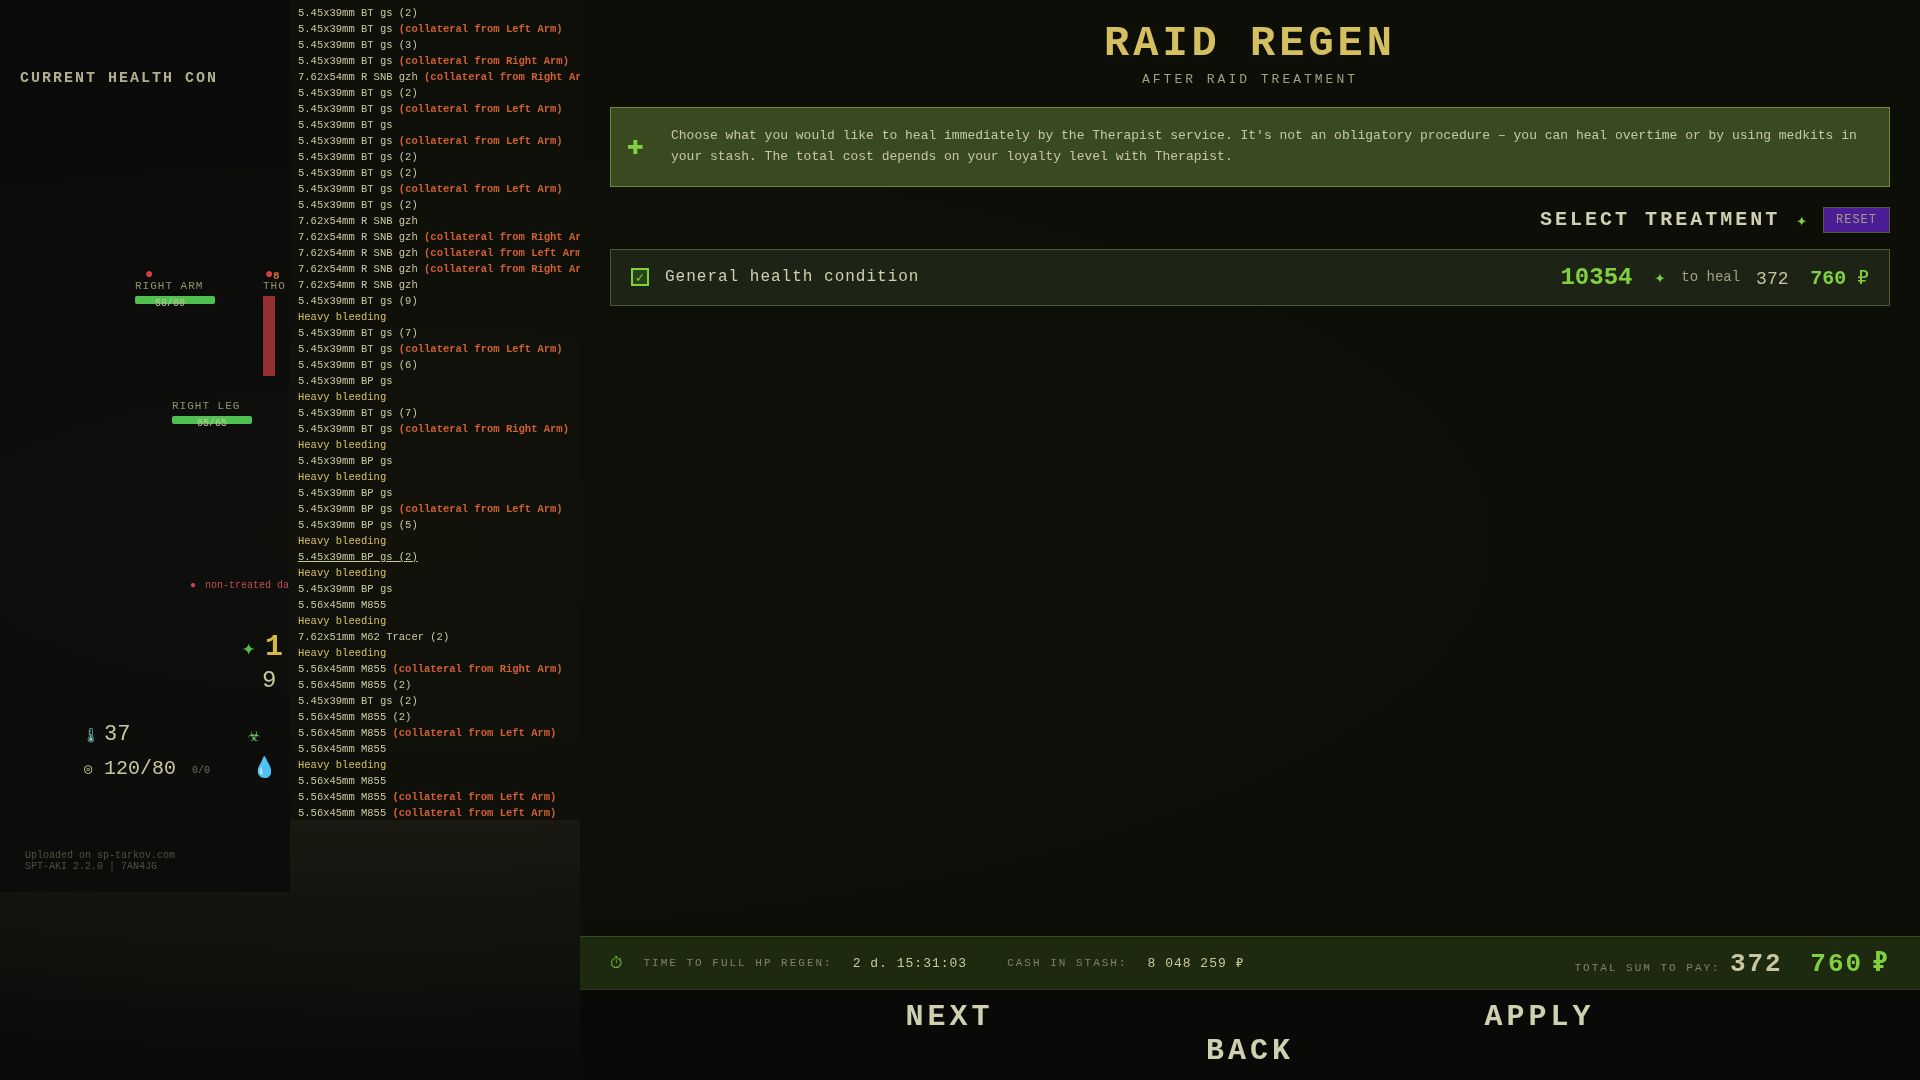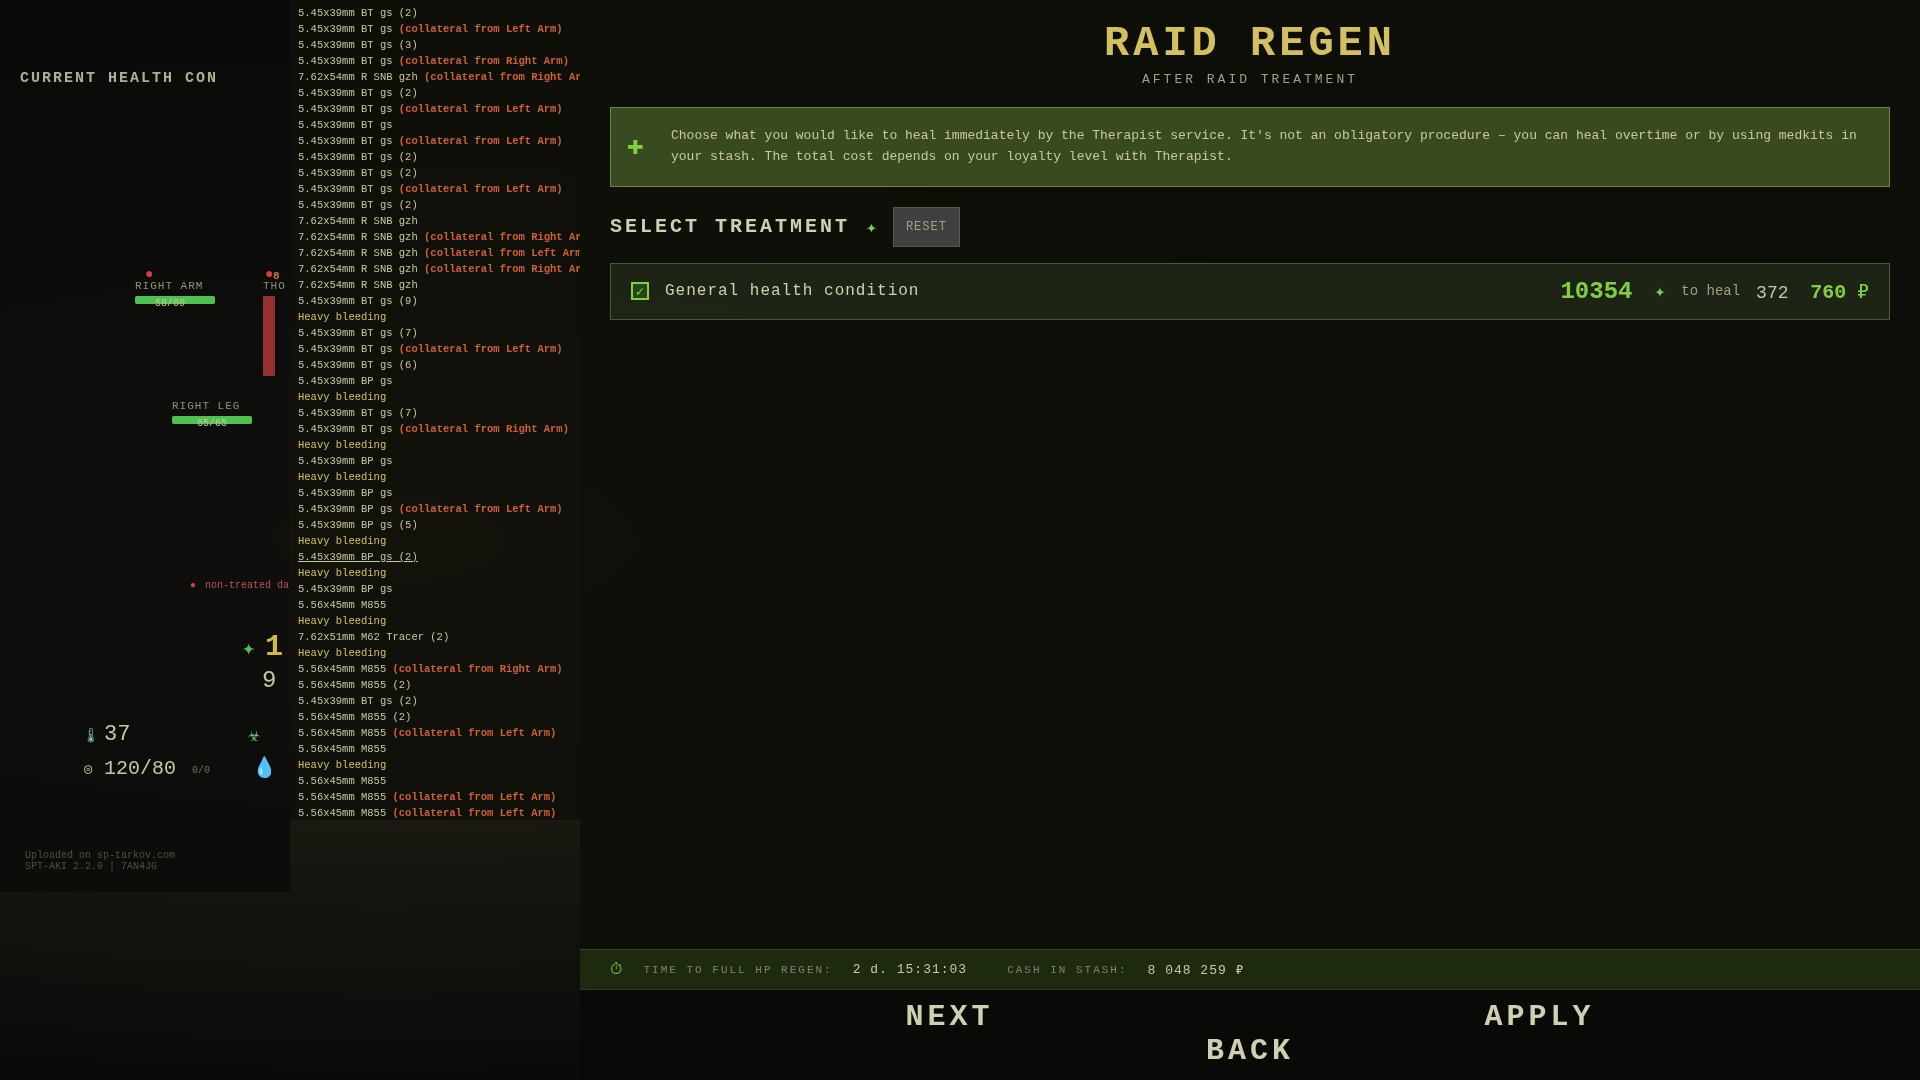--- a/index.html
+++ b/index.html
@@ -180,37 +180,38 @@
       font-size: 28px;
       color: #80d040;
     }
 
     
     .select-treatment-bar {
       display: flex;
       align-items: center;
       margin: 0 30px 16px 30px;
       gap: 16px;
+      justify-content: flex-end;
     }
     .select-treatment-label {
       font-size: 20px;
       font-weight: bold;
       letter-spacing: 3px;
       color: #d0d0b0;
     }
     .select-icon {
       color: #80d040;
       font-size: 18px;
     }
     .reset-btn {
-      background: #404040;
+      background: #4c1d95;
       border: 1px solid #5a5a3a;
       color: #a0a080;
       font-size: 12px;
-      padding: 12px 12px;
+      padding: 5px 12px;
       cursor: pointer;
       font-family: 'Courier New', monospace;
       letter-spacing: 1px;
     }
 
     
     .treatment-row {
       margin: 0 30px;
       background: rgba(40,50,30,0.6);
       border: 1px solid #4a5a30;
@@ -463,20 +464,27 @@
   </div>
 </div>
 
 <div class="bottom-bar">
   <div class="bottom-info">
     <div class="bottom-info-icon">⏱</div>
     <span class="bottom-info-label">TIME TO FULL HP REGEN:</span>
     <span class="bottom-info-val">2 d. 15:31:03</span>
     <span class="bottom-info-label" style="margin-left:20px;">CASH IN STASH:</span>
     <span class="bottom-info-val">8 048 259 ₽</span>
+    <div class="bottom-info-total">
+      <span class="bottom-info-label">TOTAL SUM TO PAY:</span>
+      <span class="bottom-info-total-val">372</span>
+      &nbsp;
+      <span class="bottom-info-total-currency">760</span>
+      <span class="bottom-info-total-currency">₽</span>
+    </div>
   </div>
   <div class="bottom-buttons" style="display: flex; justify-content: space-around; padding: 10px 80px 0px;">
     <button class="bottom-btn">NEXT</button>
     <button class="bottom-btn">APPLY</button>
     <div style="display:flex;justify-content:center;width:100%;position:absolute;bottom:10px;left:580px;right:0;">
     </div>
   </div>
   <div style="text-align:center;padding-bottom:12px;">
     <button class="bottom-btn">BACK</button>
   </div>

